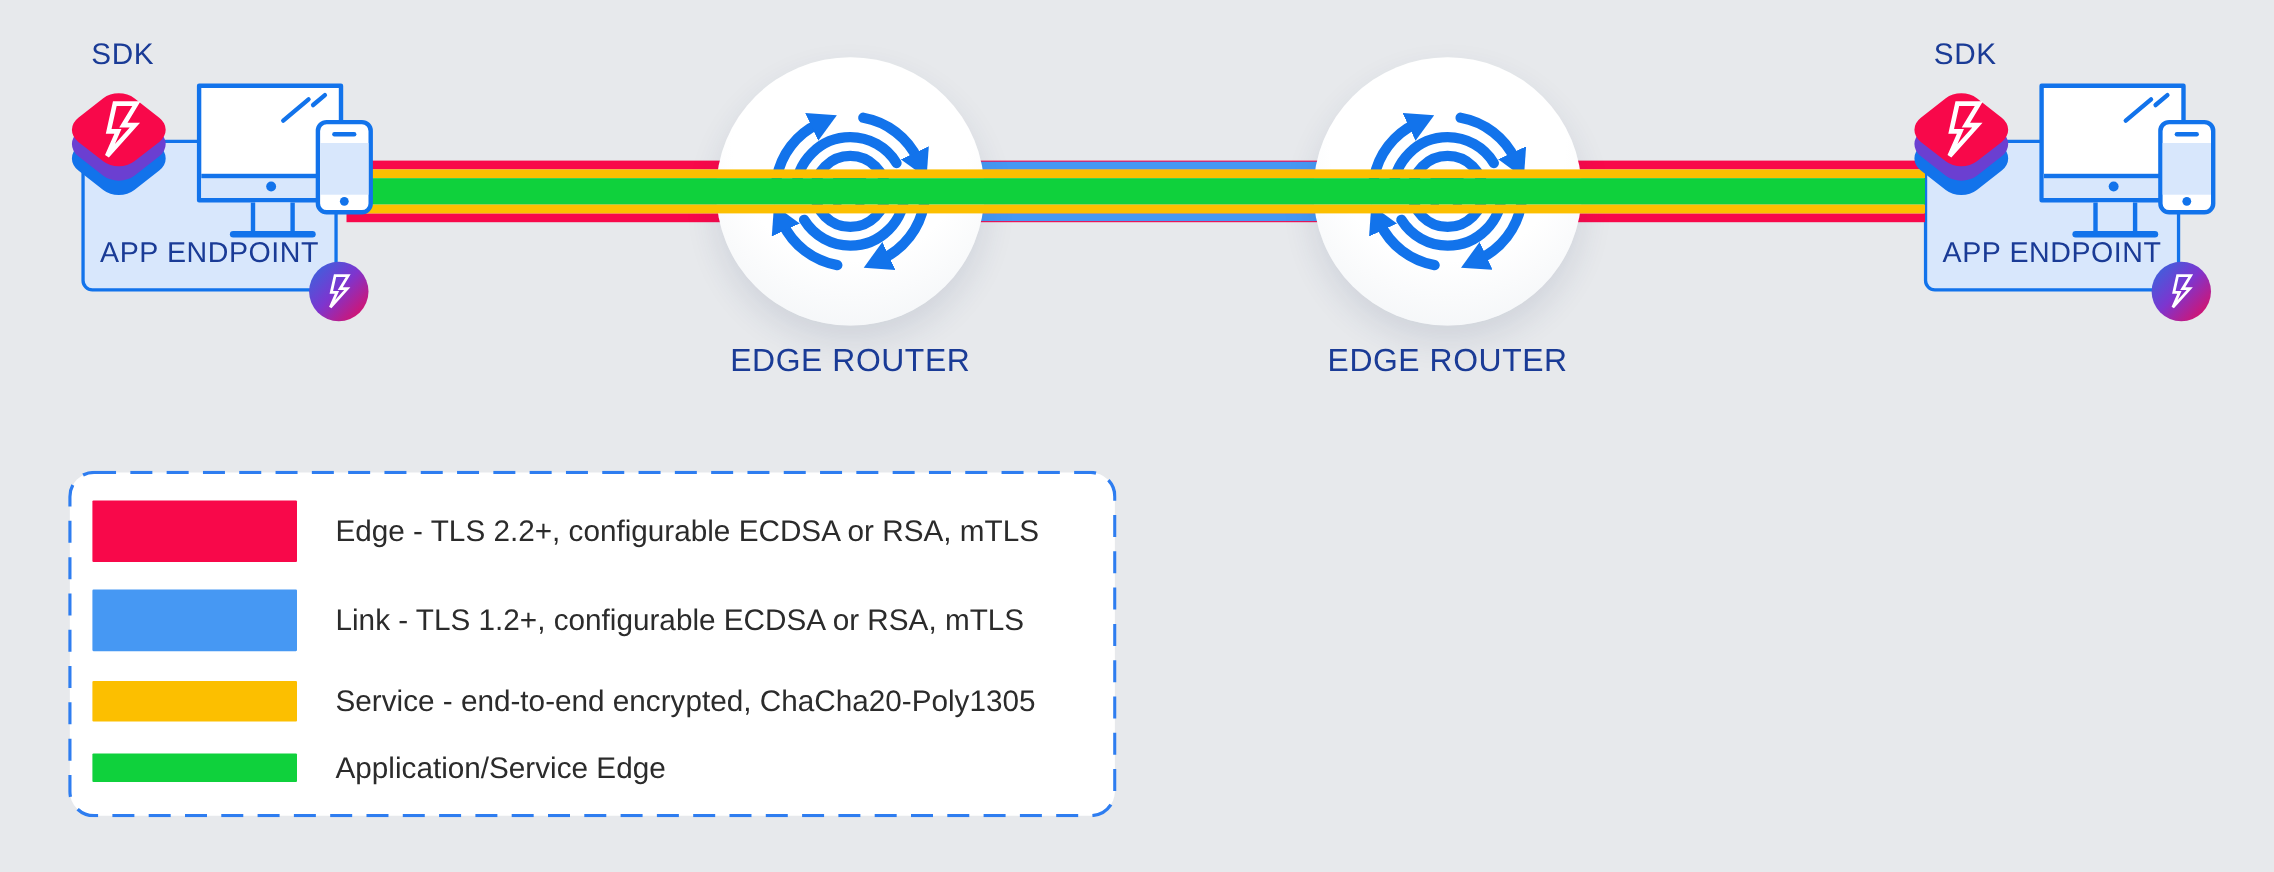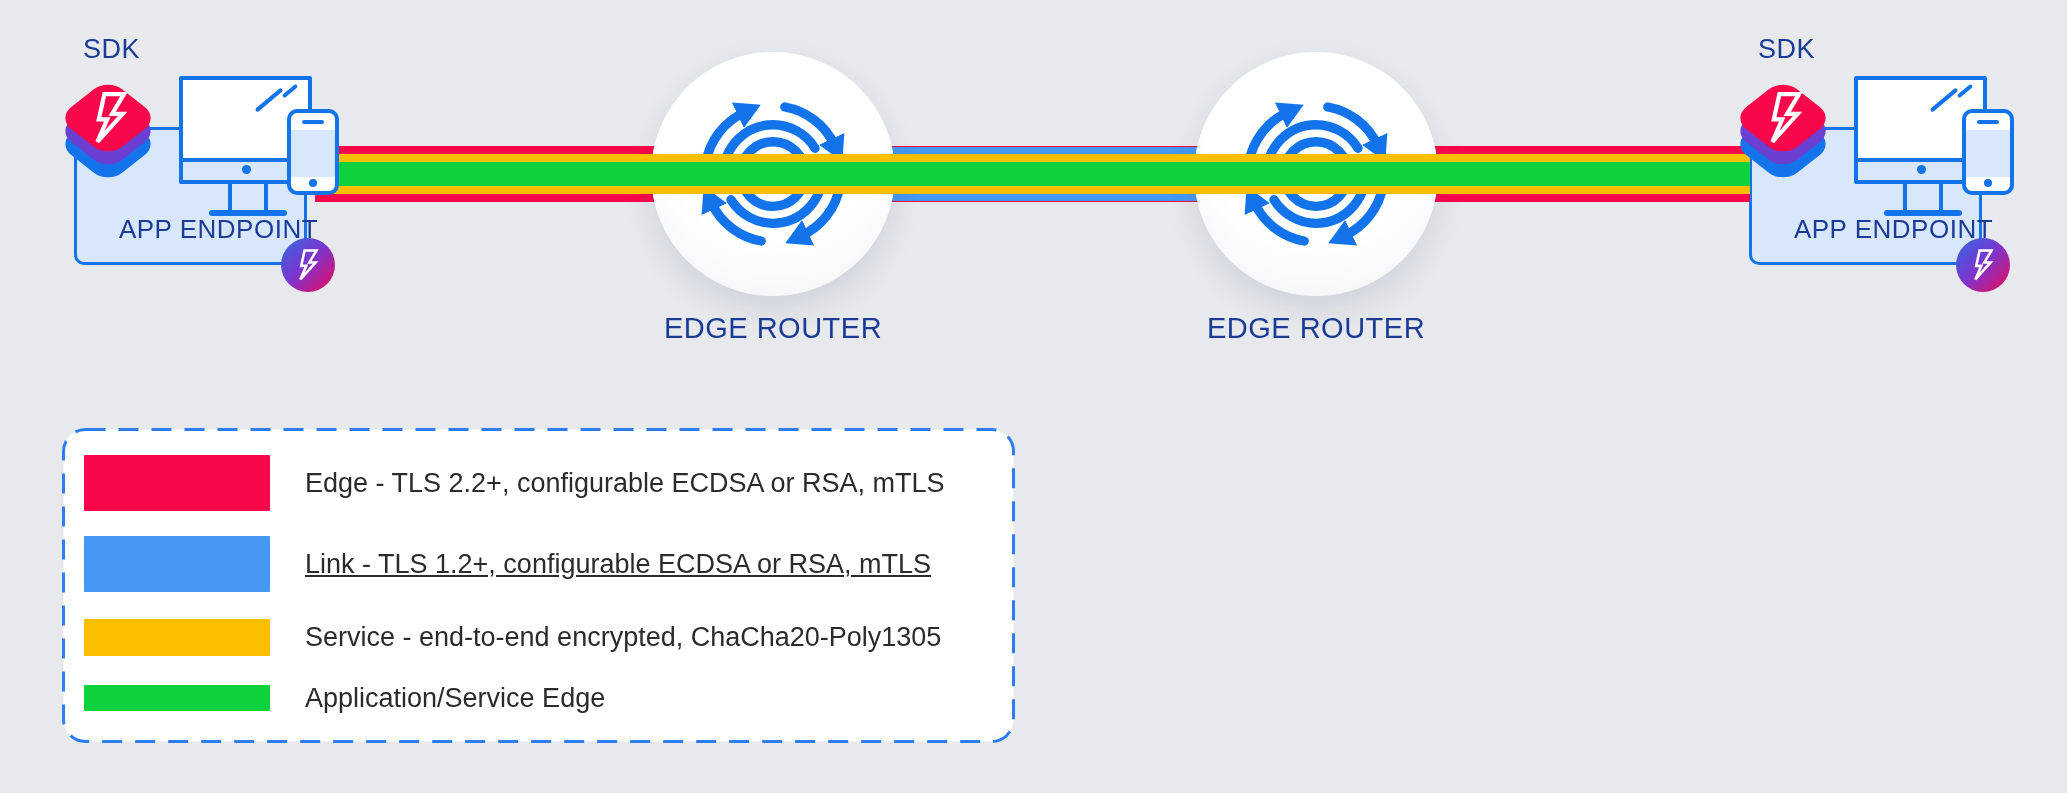--- a/index.html
+++ b/index.html
@@ -8,21 +8,21 @@
 
   
   .ep-group{position:absolute;top:0;width:0;height:0;}
   .ep-group.right{left:1675px;} .ep-group.left{left:0;}
   .sdk-label{position:absolute;left:83px;top:34px;font-size:27px;color:var(--navy-text,#1A3B96);
              letter-spacing:.5px;z-index:7;}
   .endpoint-box{position:absolute;left:74px;top:127px;width:233px;height:138px;
                 background:var(--panel-fill,#D8E7FC);border:3px solid var(--icon-blue,#1273EB);
                 border-radius:10px;box-sizing:border-box;z-index:1;}
   .endpoint-title{position:absolute;left:74px;top:214px;width:233px;text-align:center;
-                  font-size:26px;letter-spacing:.5px;color:var(--navy-text,#1A3B96);z-index:6;padding-left:28px;}
+                  font-size:26px;letter-spacing:.5px;color:var(--navy-text,#1A3B96);z-index:6;}
   
   .sdk-stack{position:absolute;left:57px;top:80px;width:102px;height:118px;z-index:6;}
   .sdk-layer{position:absolute;left:15px;width:72px;height:72px;border-radius:20px;
              transform:scaleY(0.78) rotate(45deg);}
   .sdk-layer.bottom{top:28px;} .sdk-layer.middle{top:15px;} .sdk-layer.top{top:2px;}
   .sdk-bolt{position:absolute;left:30px;top:10px;z-index:2;}
   
   .monitor{position:absolute;left:179px;top:76px;width:133px;height:108px;background:#fff;
            border:4px solid var(--icon-blue,#1273EB);box-sizing:border-box;border-radius:2px;z-index:6;}
   .monitor-strip{position:absolute;left:0;bottom:0;width:100%;height:22px;
@@ -75,21 +75,21 @@
                 font-size:29px;letter-spacing:.5px;color:var(--navy-text,#1A3B96);z-index:7;}
 
   
   .legend{position:absolute;left:62px;top:428px;width:953px;height:315px;z-index:8;}
   .legend-border{position:absolute;left:0;top:0;}
   .legend-row{position:absolute;left:0;width:100%;}
   .legend-swatch{position:absolute;left:22px;width:186px;border-radius:1px;}
   .legend-text{position:absolute;left:243px;display:flex;align-items:center;
                font-size:27px;color:var(--legend-text,#2B2B2B);}
   .r1 .legend-swatch,.r1 .legend-text{top:27px;height:56px;}
-  .r2 .legend-swatch,.r2 .legend-text{top:108px;height:56px;text-decoration:underline;}
+  .r2 .legend-swatch,.r2 .legend-text{top:108px;height:56px;}
   .r3 .legend-swatch,.r3 .legend-text{top:191px;height:37px;}
   .r4 .legend-swatch,.r4 .legend-text{top:257px;height:26px;}
 </style>
 </head>
 <body>
 
 <div class="page" style="background: rgb(231, 233, 236);">
 
   <div class="stripe red-top" style="background: rgb(248, 8, 74);"></div>
   <div class="stripe red-bot" style="background: rgb(248, 8, 74);"></div>

